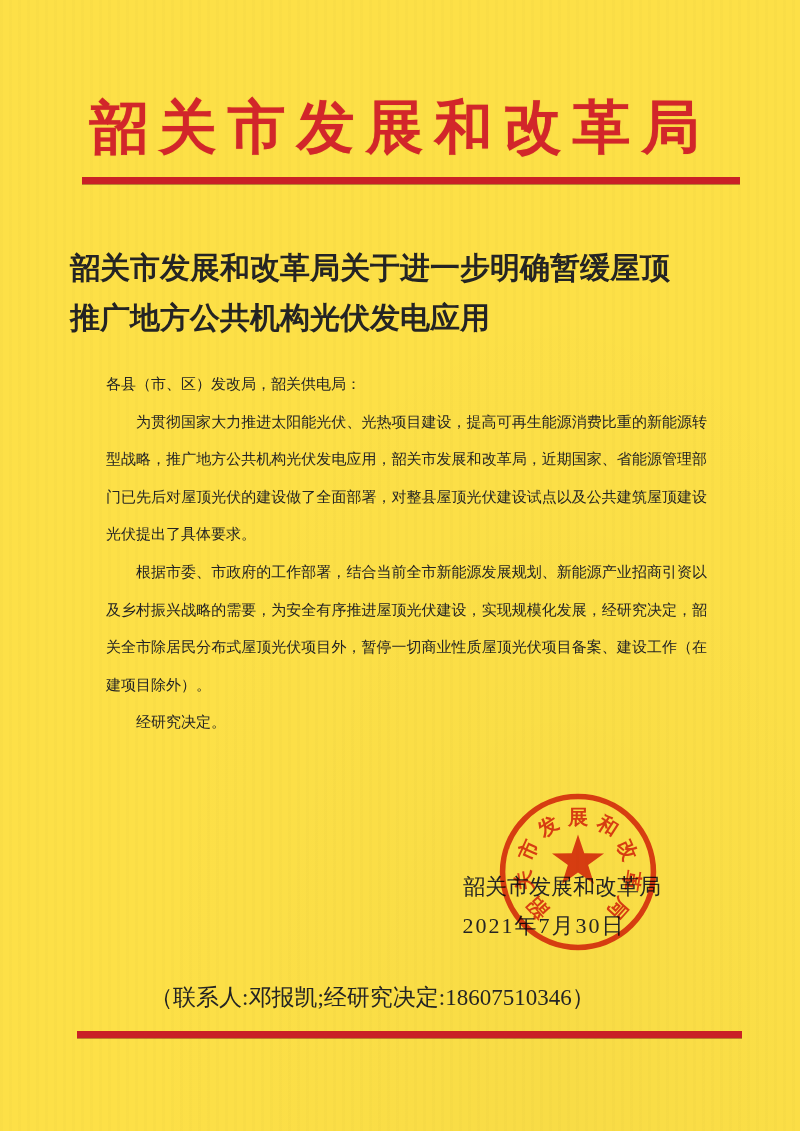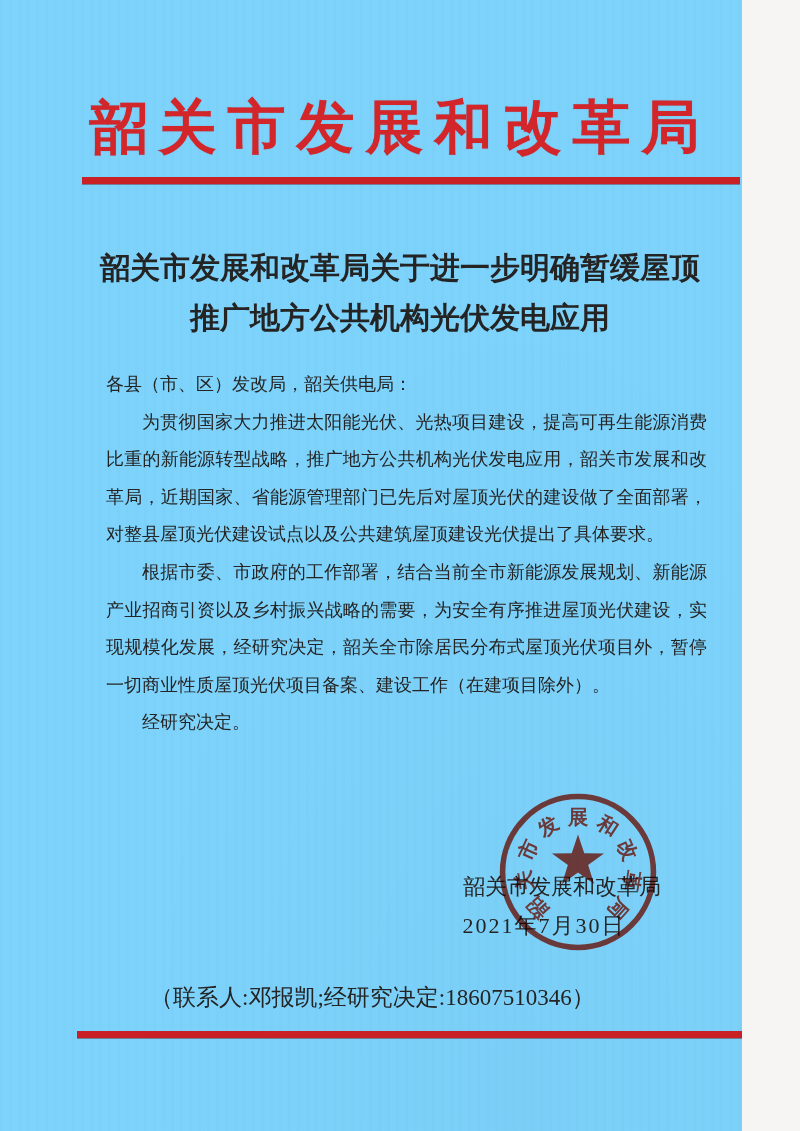--- a/index.html
+++ b/index.html
@@ -2,48 +2,48 @@
 <html lang="zh" style="--header-red: #d2262a; --rule-red: #c92026; --seal-red: #da382c; --ink: #242424;"><head>
 <meta charset="utf-8">
 <style>
   html,body{margin:0;padding:0;}
   body{
     width:800px;height:1131px;position:relative;
     background:#f6f5f4;
     font-family:"Liberation Serif","DejaVu Serif",serif;
   }
   .page{
-    position:absolute;inset:0;width:742px;height:1131px;
-    background:#7dd3fc;overflow:hidden;
+    position:absolute;inset:0;width:800px;height:1131px;
+    background:#fde047;overflow:hidden;
   }
   .scan-texture{
     position:absolute;inset:0;pointer-events:none;
     background:
       repeating-linear-gradient(90deg, rgba(0,0,0,0.012) 0 3px, rgba(0,0,0,0) 3px 9px),
       radial-gradient(ellipse at 70% 96%, rgba(0,0,0,0.02), rgba(0,0,0,0) 55%);
   }
   .agency-header{
     position:absolute;top:99px;left:0;width:800px;
     text-align:center;white-space:nowrap;
     font-size:58px;line-height:58px;font-weight:900;
     color:var(--header-red,#d2262a);
     letter-spacing:11px;
     text-shadow:0 0 1px rgba(160,20,20,.35);
   }
   .rule{position:absolute;background:var(--rule-red,#c92026);}
   .rule-top{left:82px;top:177px;width:658px;height:7px;box-shadow:0 1px 0 rgba(110,15,15,.45);}
   .rule-bottom{left:77px;top:1031px;width:665px;height:7px;box-shadow:0 1px 0 rgba(110,15,15,.45);}
   .doc-title{
     position:absolute;top:243px;left:70px;width:660px;
-    text-align:center;font-weight:bold;
+    text-align:left;font-weight:bold;
     font-size:30px;line-height:50px;color:var(--ink,#242424);
   }
   .doc-body{
     position:absolute;top:366px;left:106px;width:601px;
-    font-size:18px;line-height:37.6px;color:var(--ink,#242424);
+    font-size:15px;line-height:37.6px;color:var(--ink,#242424);
     text-align:justify;
   }
   .doc-body p{margin:0;}
   .para{text-indent:2em;}
   .signer{
     position:absolute;top:875px;left:562px;transform:translateX(-50%);
     font-size:22px;line-height:24px;color:var(--ink,#242424);white-space:nowrap;
   }
   .issue-date{
     position:absolute;top:914px;left:544px;transform:translateX(-50%);

